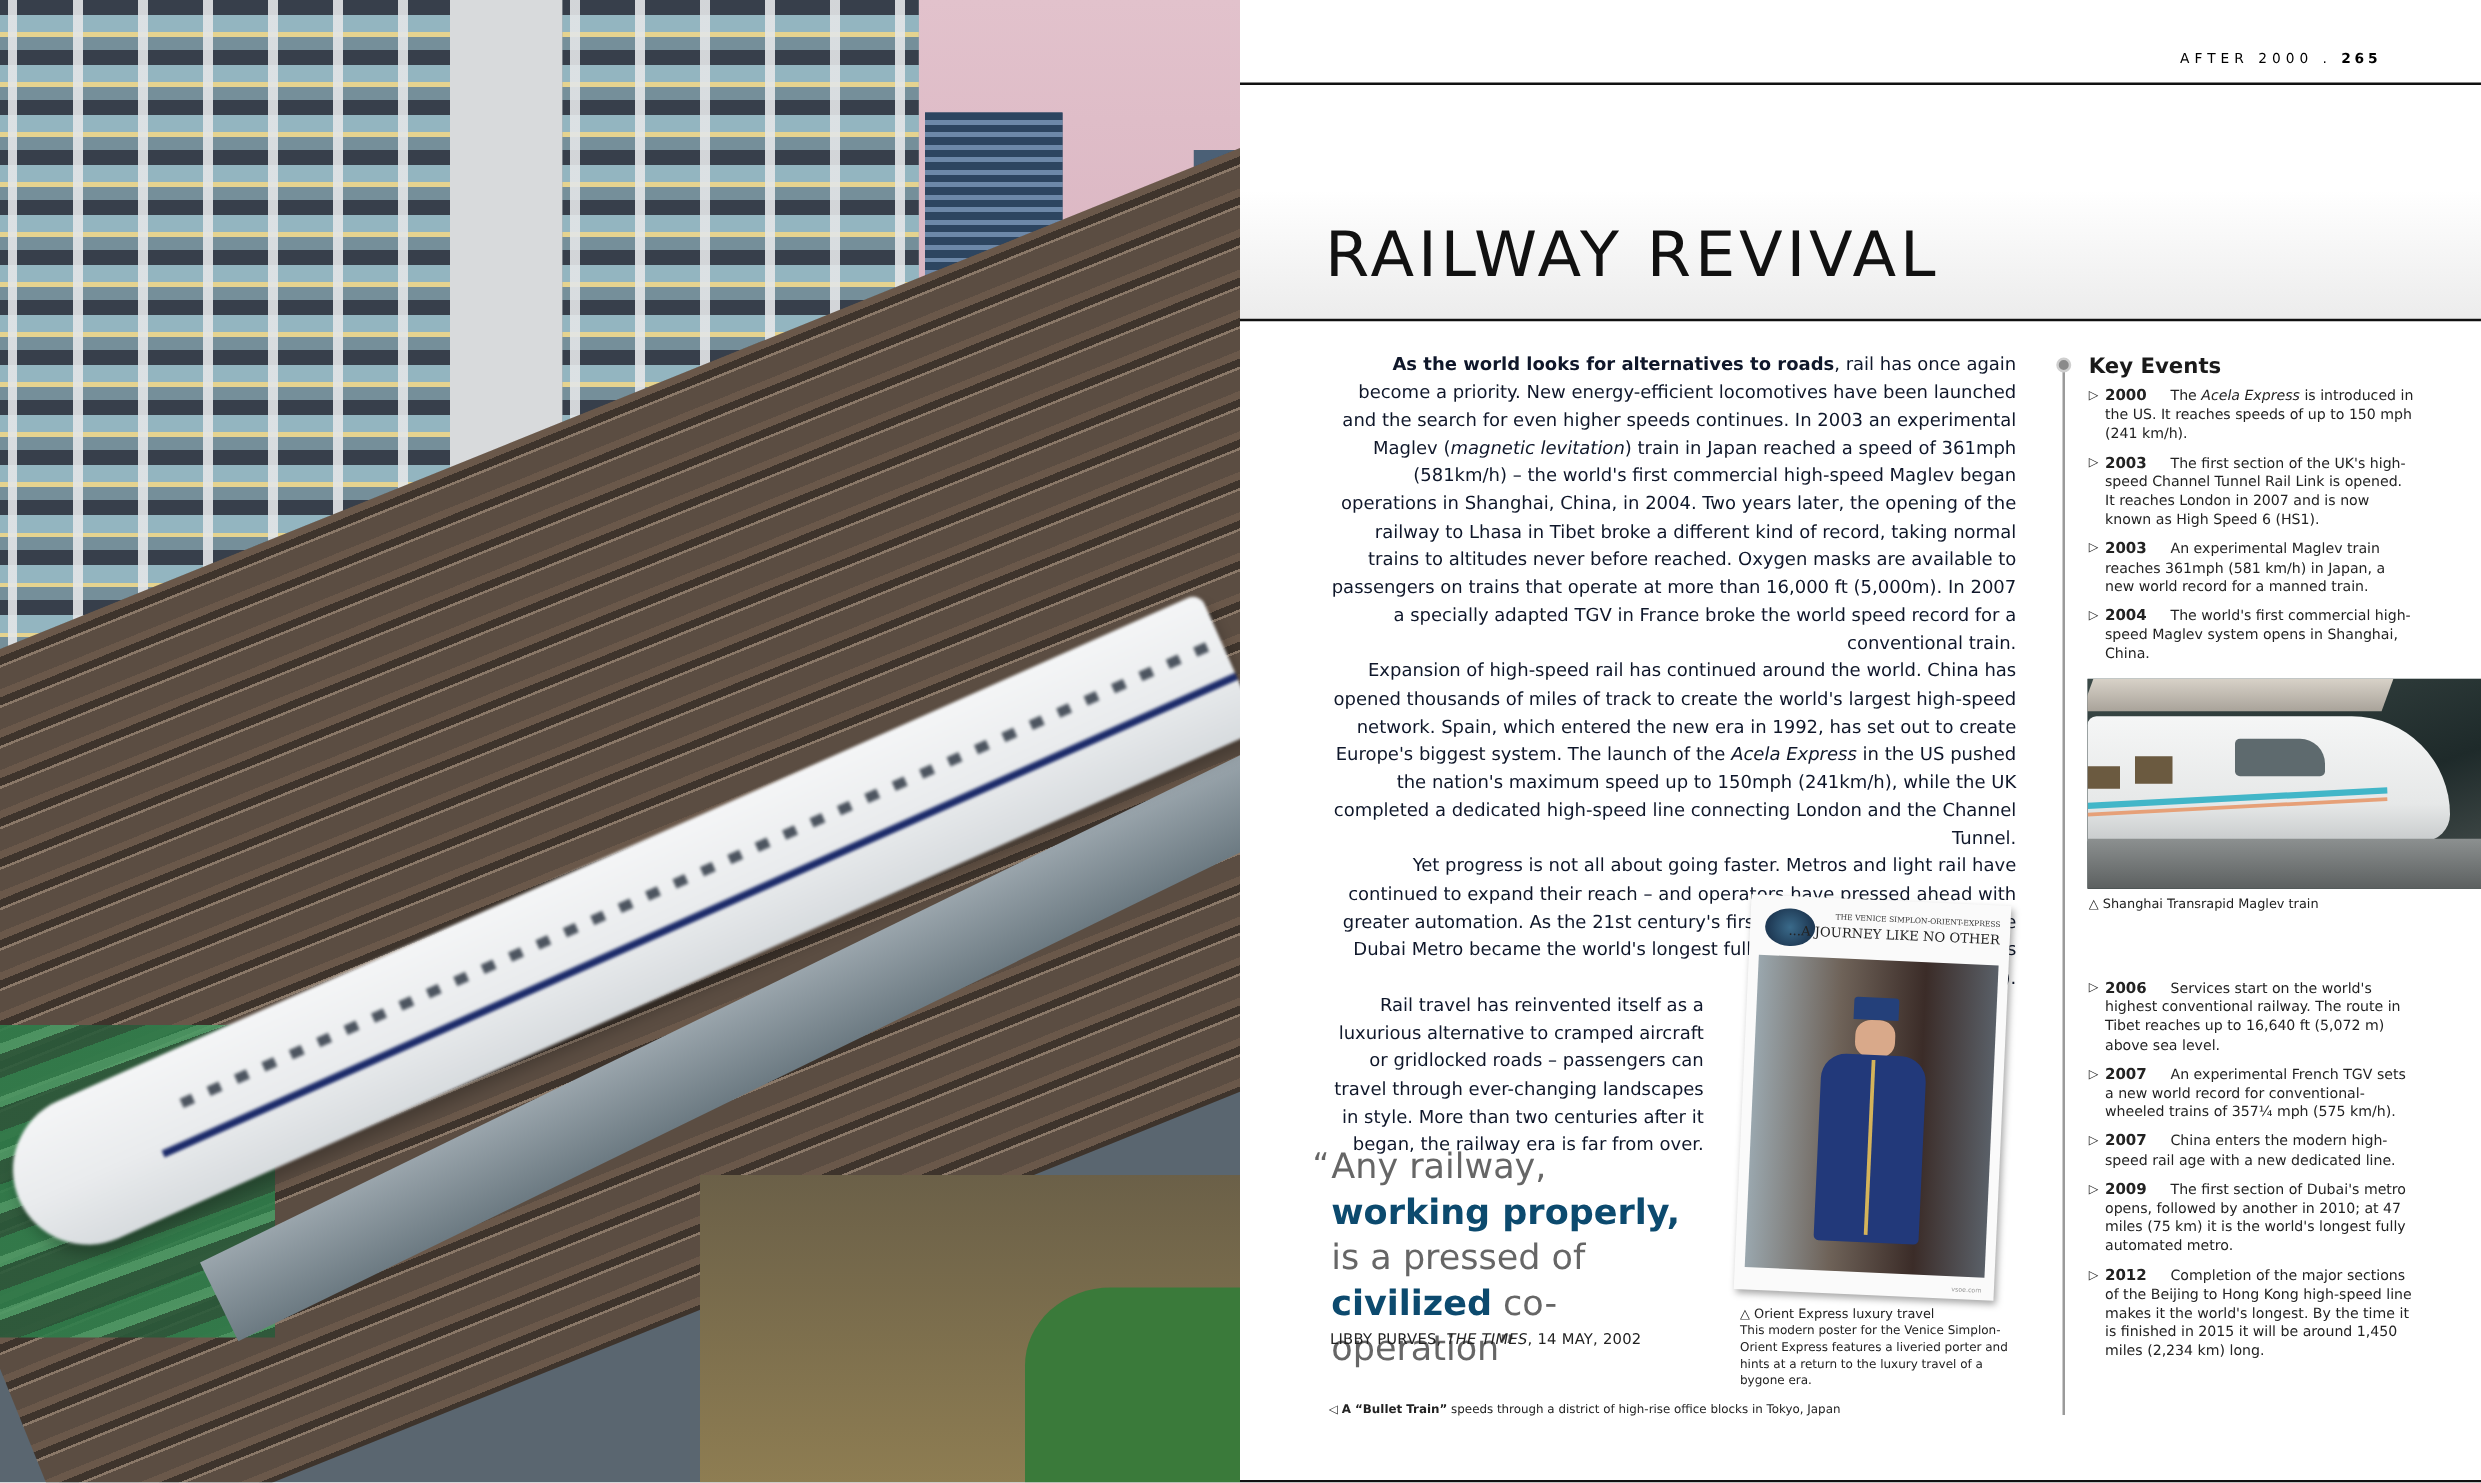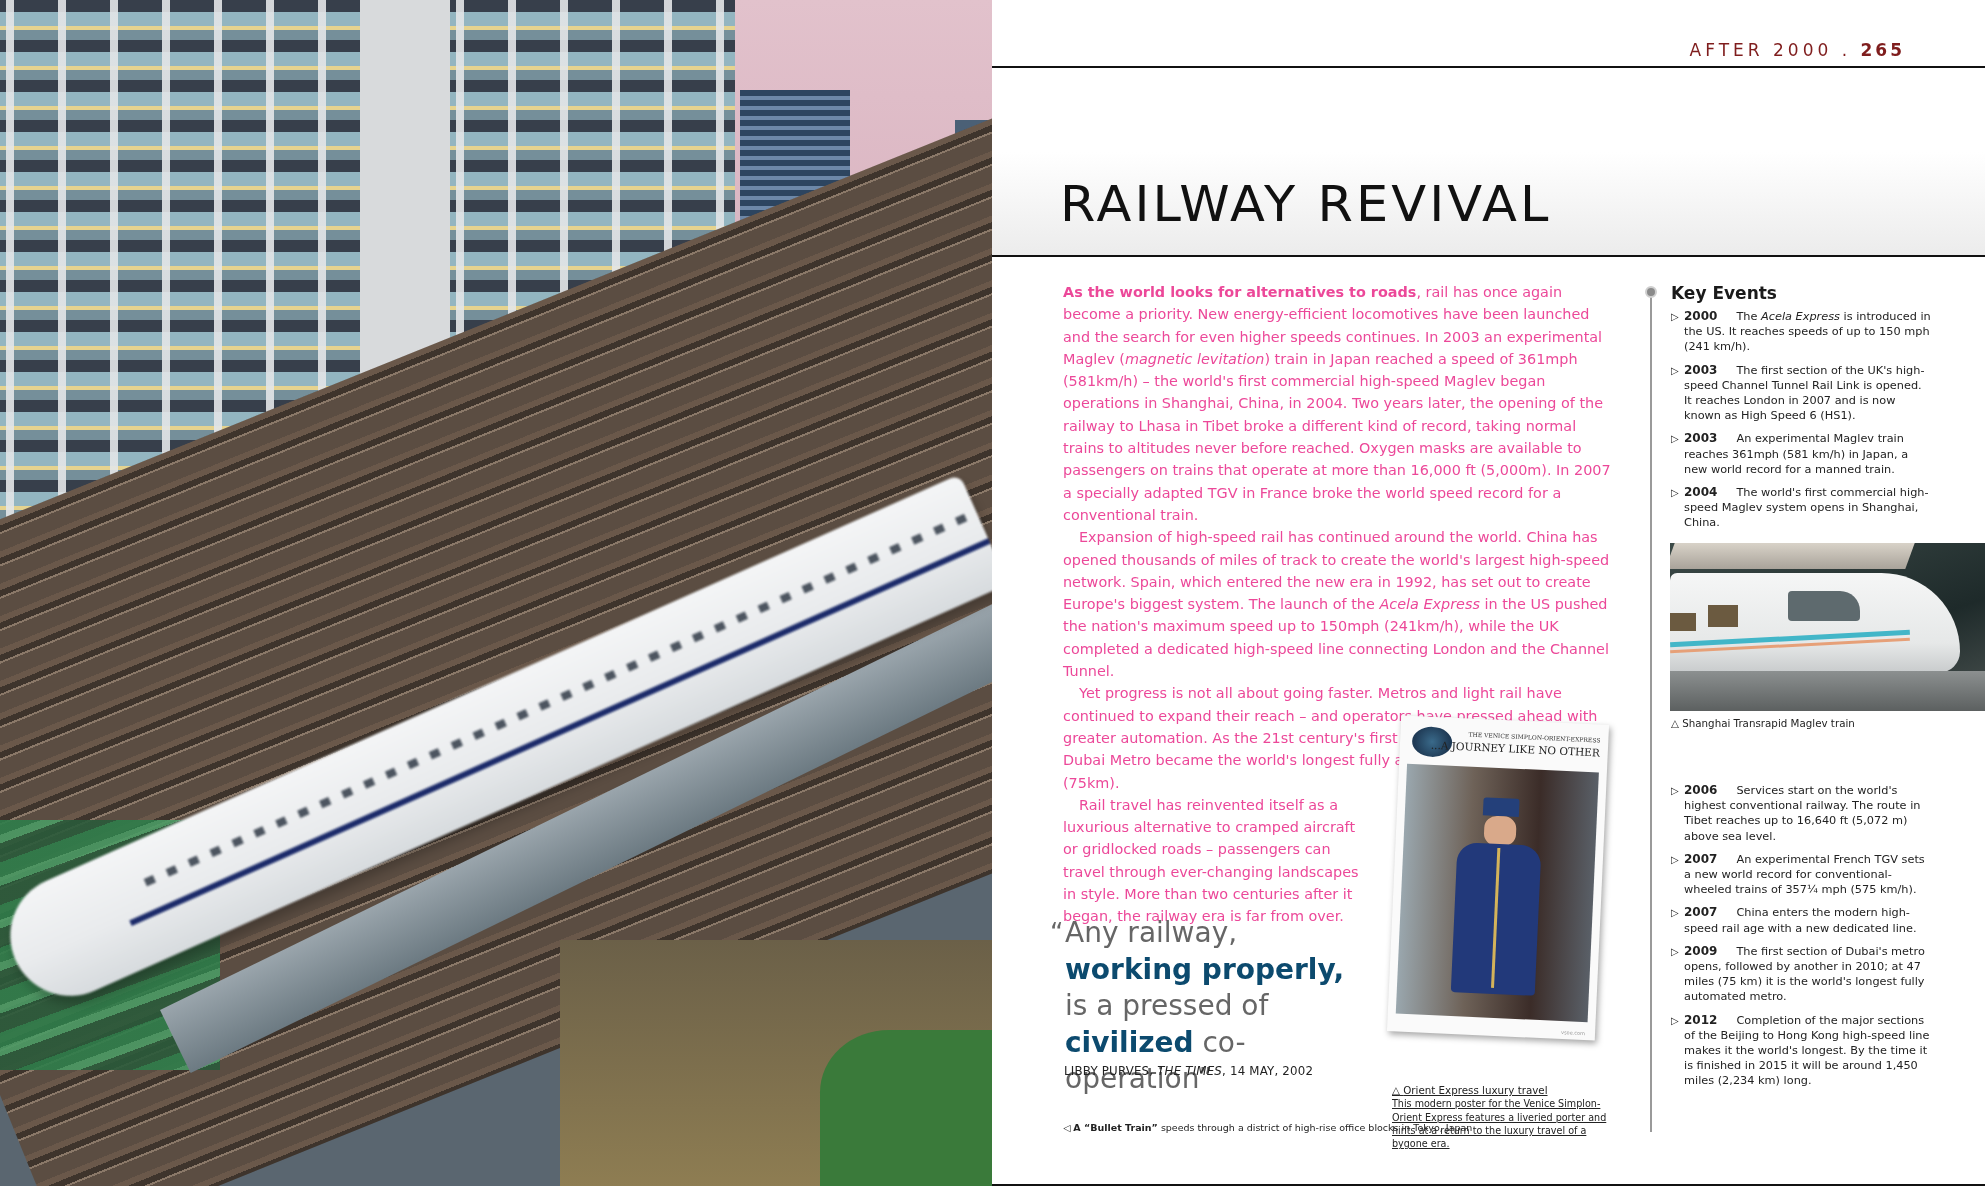--- a/index.html
+++ b/index.html
@@ -34,27 +34,27 @@
   .underpass { position: absolute; left: 560px; top: 940px; width: 432px; height: 246px; background: linear-gradient(180deg, #6b6048, #8e7d52); }
   .hedge { position: absolute; left: 820px; top: 1030px; width: 172px; height: 156px; background: #3a7a3a; border-radius: 40% 0 0 0; }
   .train { position: absolute; left: 40px; top: 895px; width: 1060px; height: 120px; transform: rotate(-24deg); transform-origin: 0 100%;
     background: linear-gradient(180deg, #f4f5f6 0%, #e9ebed 55%, #d7dbde 100%);
     border-radius: 60px 10px 10px 60px; filter: blur(1.2px); box-shadow: 0 8px 12px rgba(0,0,0,0.25); }
   .train::after { content: ""; position: absolute; left: 120px; right: 0; top: 70px; height: 6px; background: #1c2b6a; }
   .train::before { content: ""; position: absolute; left: 150px; right: 0; top: 38px; height: 8px; background: repeating-linear-gradient(90deg, #4d5560 0 10px, transparent 10px 24px); }
 
   
   .text-page { position: absolute; left: 992px; top: 0; width: 993px; height: 1186px; background: #ffffff; }
-  .running-head { position: absolute; right: 80px; top: 40px; font-size: 17px; letter-spacing: 4px; color: #7f1d1d; }
+  .running-head { position: absolute; right: 80px; top: 40px; font-size: 11px; letter-spacing: 4px; color: #000000; }
   .running-head .page-num { font-weight: bold; letter-spacing: 3px; }
   .rule-top { position: absolute; left: 0; right: 0; top: 66px; height: 2px; background: #111; }
   .title-band { position: absolute; left: 0; right: 0; top: 68px; height: 189px; background: linear-gradient(180deg, #ffffff 0%, #ffffff 45%, #ececec 100%); border-bottom: 2px solid #111; }
   .title { position: absolute; left: 68px; top: 175px; font-family: "DejaVu Sans", sans-serif; font-weight: normal; font-size: 50px; letter-spacing: 3px; color: #111; transform: scaleX(1.02); transform-origin: left; }
 
-  .body-col { position: absolute; left: 71px; top: 281px; width: 550px; font-size: 14.4px; line-height: 22.3px; color: #ec4899; }
+  .body-col { position: absolute; left: 71px; top: 281px; width: 550px; font-size: 14.4px; line-height: 22.3px; color: #0f172a; text-align: right; }
   .body-col p { margin: 0; text-indent: 0; }
   .body-col p + p { text-indent: 16px; }
   .body-col .lead { font-weight: bold; }
   .body-col .narrow { width: 300px; }
 
   .quote { position: absolute; left: 58px; top: 915px; width: 320px; color: #666; font-size: 28px; line-height: 36.5px; }
   .quote .open { position: absolute; left: 0; top: 0; font-size: 26px; }
   .quote .q-text { padding-left: 15px; }
   .quote .q-text b { color: #0c4a6e; }
   .quote-attrib { position: absolute; left: 72px; top: 1064px; font-size: 11.8px; color: #222; letter-spacing: 0.2px; }
@@ -66,21 +66,21 @@
   .poster .p-logo { position: absolute; left: 12px; top: 10px; width: 40px; height: 30px; border-radius: 50%; background: radial-gradient(circle, #3a6a8a 0%, #1f3a55 70%); }
   .poster .p-sub { position: absolute; right: 8px; top: 12px; font-family: "DejaVu Serif", serif; font-size: 6px; color: #333; }
   .poster .p-head { position: absolute; right: 8px; top: 22px; font-family: "DejaVu Serif", serif; font-size: 10.5px; color: #222; }
   .poster .p-photo { position: absolute; left: 8px; right: 8px; top: 48px; bottom: 18px; background: linear-gradient(90deg, #9aa7ae 0%, #6e6258 35%, #3b2c28 70%, #5a6068 100%); overflow: hidden; }
   .poster .porter { position: absolute; left: 50px; top: 30px; width: 90px; height: 220px; }
   .poster .porter .cap { position: absolute; left: 28px; top: 0; width: 36px; height: 18px; background: #24407a; border-radius: 3px 3px 0 0; }
   .poster .porter .face { position: absolute; left: 30px; top: 18px; width: 32px; height: 30px; background: #d9a98a; border-radius: 40%; }
   .poster .porter .coat { position: absolute; left: 4px; top: 46px; width: 84px; height: 150px; background: #22397a; border-radius: 20px 20px 4px 4px; }
   .poster .porter .coat::after { content: ""; position: absolute; left: 40px; top: 4px; width: 3px; height: 140px; background: #d4b35a; }
   .poster .p-credit { position: absolute; right: 10px; bottom: 4px; font-size: 5px; color: #999; }
-  .poster-caption { position: absolute; left: 400px; top: 1084px; width: 230px; font-size: 9.6px; line-height: 13.3px; color: #222; text-decoration: underline; }
+  .poster-caption { position: absolute; left: 400px; top: 1045px; width: 230px; font-size: 9.6px; line-height: 13.3px; color: #222; }
   .poster-caption .cap-title { font-size: 10.3px; }
 
   
   .side-line { position: absolute; left: 658px; top: 292px; width: 2px; height: 840px; background: #9a9a9a; }
   .side-dot { position: absolute; left: 653px; top: 286px; width: 12px; height: 12px; border-radius: 50%; background: #8a8a8a; border: 2px solid #cfcfcf; }
   .key-title { position: absolute; left: 679px; top: 283px; font-size: 17px; font-weight: bold; color: #1a1a1a; }
   .events { position: absolute; left: 679px; width: 260px; font-size: 11.3px; line-height: 15.2px; color: #222; }
   .events-a { top: 309px; }
   .events-b { top: 783px; }
   .event { position: relative; padding-left: 13px; margin-bottom: 8px; }

